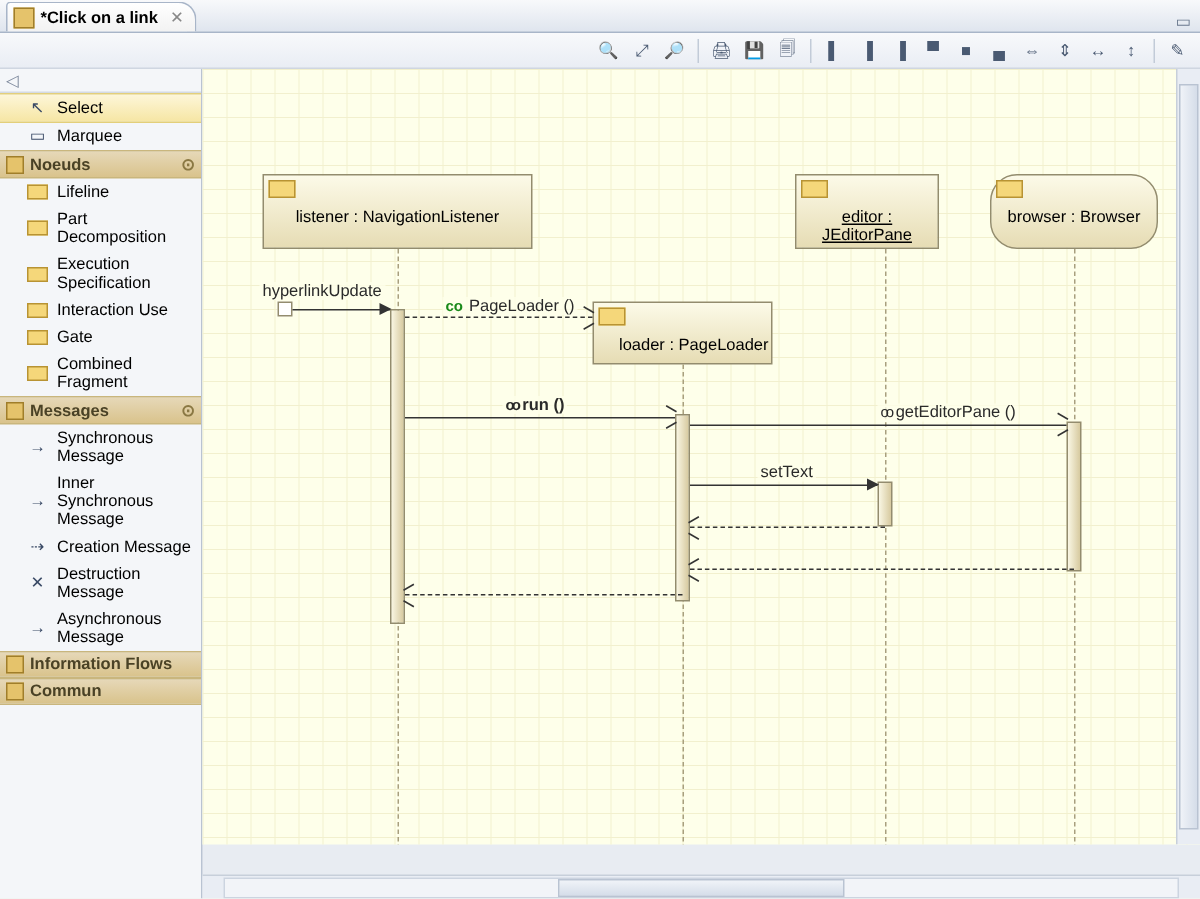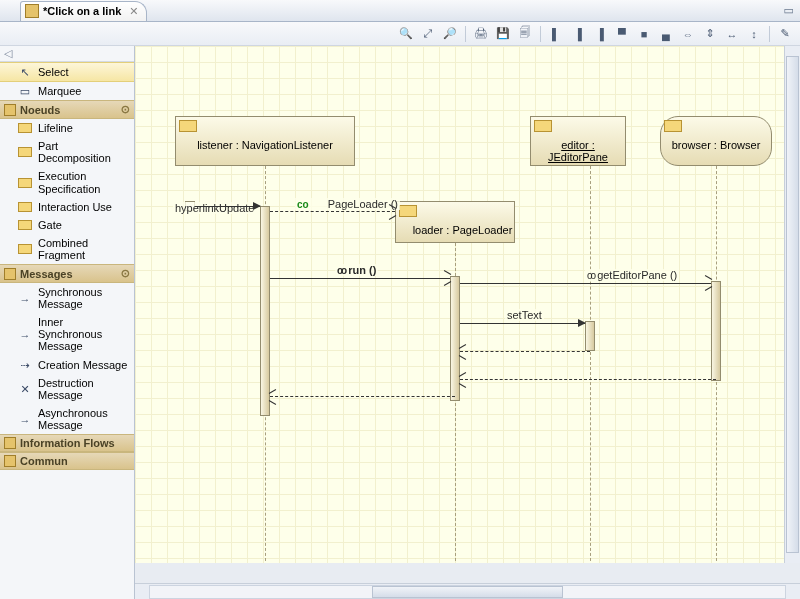--- a/index.html
+++ b/index.html
@@ -1,20 +1,20 @@
 <!DOCTYPE html>
 <html><head>
 <meta charset="utf-8">
 <style>
   * { box-sizing: border-box; margin: 0; padding: 0; font-family: Tahoma, Arial, sans-serif; font-size: 11px; }
   body { background: #eceff4; overflow: hidden; }
   .window { width: 800px; height: 599px; display: flex; flex-direction: column; background: #e8ecf2; }
 
   
-  .tabbar { height: 22px; background: linear-gradient(#f8f9fb,#dfe5ee); display: flex; align-items: center; border-bottom: 1px solid #a8b5c8; padding-left: 20px; }
+  .tabbar { height: 22px; background: linear-gradient(#f8f9fb,#dfe5ee); display: flex; align-items: flex-end; border-bottom: 1px solid #a8b5c8; padding-left: 4px; }
   .tab { display: flex; align-items: center; gap: 4px; height: 20px; padding: 0 8px 0 4px; background: linear-gradient(#fff,#f2f2f2); border: 1px solid #a8b5c8; border-bottom: none; border-radius: 3px 12px 0 0; font-weight: bold; }
   .tab .icon { width: 14px; height: 14px; background: #e5c36b; border: 1px solid #a07e2a; display:inline-block; }
   .tab .close { color: #888; font-weight: normal; margin-left: 4px; }
   .min { margin-left: auto; padding: 0 6px; color:#6b7a8f;}
 
   
   .toolbar { height: 24px; display: flex; align-items: center; justify-content: flex-end; gap: 4px; padding: 0 6px; border-bottom: 1px solid #cfd6e1; background: linear-gradient(#f8f9fb,#e9edf4); }
   .tbtn { width: 18px; height: 18px; display: flex; align-items: center; justify-content: center; border-radius: 2px; color:#4a5a72; }
   .sep { width: 1px; height: 16px; background: #c2cbd8; margin: 0 2px; }
 
@@ -53,21 +53,21 @@
   .arrow-r::after { content:""; position:absolute; right:-1px; top:-4px; border-left:8px solid #333; border-top:4px solid transparent; border-bottom:4px solid transparent;}
   .open-head-r { position:absolute; right:-1px; top:-4px; width:8px; height:8px; }
   .open-head-r::before, .open-head-r::after{ content:""; position:absolute; right:0; width:8px; height:1px; background:#333;}
   .open-head-r::before{top:0; transform:rotate(30deg); transform-origin:right;}
   .open-head-r::after{bottom:0; transform:rotate(-30deg); transform-origin:right;}
   .open-head-l { position:absolute; left:-1px; top:-4px; width:8px; height:8px; }
   .open-head-l::before, .open-head-l::after{ content:""; position:absolute; left:0; width:8px; height:1px; background:#333;}
   .open-head-l::before{top:0; transform:rotate(-30deg); transform-origin:left;}
   .open-head-l::after{bottom:0; transform:rotate(30deg); transform-origin:left;}
   .msg-label { position:absolute; font-size:11px; color:#2a2a2a; background:rgba(254,255,234,0.8); padding:0 2px;}
-  .co { color:#1a8a1a; font-weight:bold; margin-right:19px; font-size:10px;}
+  .co { color:#1a8a1a; font-weight:bold; margin-right:4px; font-size:10px;}
   .oo { letter-spacing:-2px; margin-right:3px; font-size:10px; }
   .ep { position:absolute; width:10px; height:10px; border:1px solid #938c6e; background:#fff;}
 </style>
 </head>
 <body>
 
 <div class="window">
   <div class="tabbar">
     <div class="tab">
       <span class="icon"></span>
@@ -207,21 +207,21 @@
         <div class="dash" style="left:455px; top:120px; height:400px;"></div>
         <div class="dash" style="left:581px; top:120px; height:400px;"></div>
 
         <div class="activation" style="left:125px; top:160px; height:210px;"></div>
         <div class="activation" style="left:315px; top:230px; height:125px;"></div>
         <div class="activation" style="left:450px; top:275px; height:30px;"></div>
         <div class="activation" style="left:576px; top:235px; height:100px;"></div>
 
         <div class="ep" style="left:50px; top:155px;"></div>
 
-        <div class="msg-label" style="left:38px; top:142px;margin-top:14px;">hyperlinkUpdate</div>
+        <div class="msg-label" style="left:38px; top:142px;">hyperlinkUpdate</div>
         <div class="msg-line arrow-r" style="left:60px; top:160px; width:65px;"></div>
 
         <div class="msg-label" style="left:160px; top:152px;"><span class="co">co</span><span>PageLoader ()</span></div>
         <div class="msg-line dashed" style="left:135px; top:165px; width:125px;">
             <span class="open-head-r"></span>
           </div>
 
         <div class="msg-label" style="left:200px; top:218px;font-weight:bold;"><span class="oo">oo</span><span>run ()</span></div>
         <div class="msg-line" style="left:135px; top:232px; width:180px;">
             <span class="open-head-r"></span>

